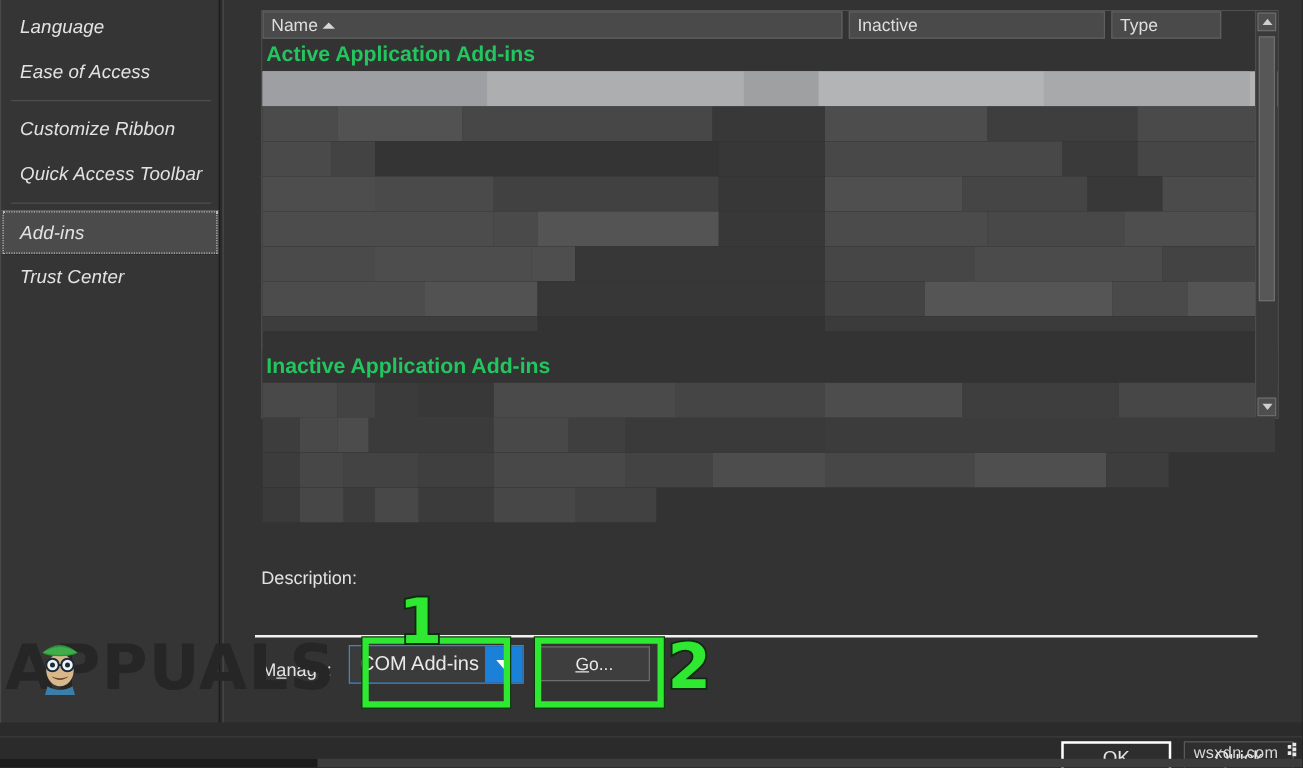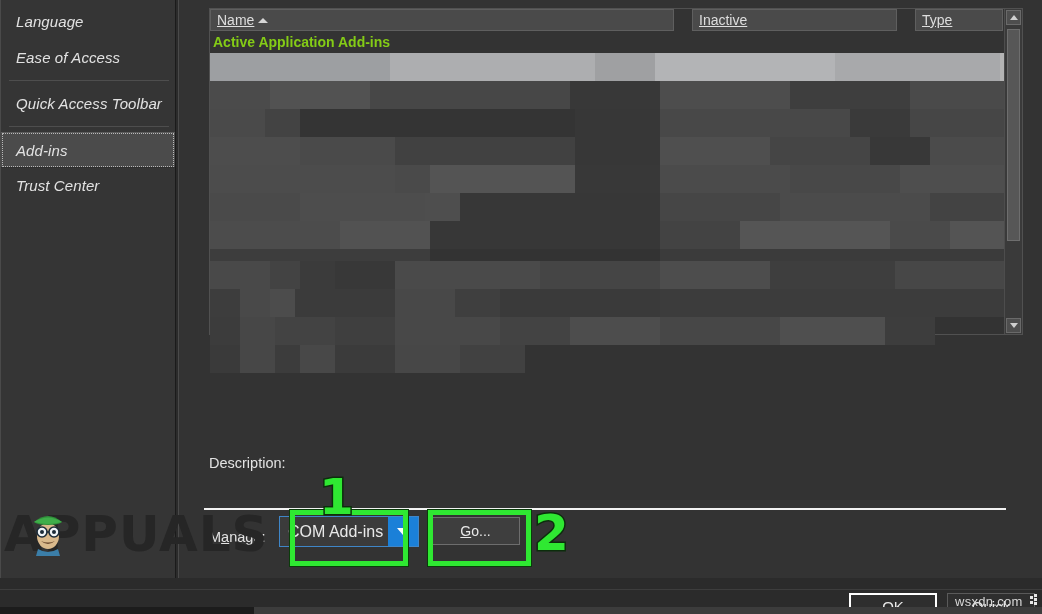--- a/index.html
+++ b/index.html
@@ -72,42 +72,41 @@
     display: flex;
   }
   .col {
     height: 22px;
     background: #4a4a4a;
     border: 1px solid #5f5f5f;
     color: #dedede;
     font-size: 14px;
     line-height: 20px;
     padding-left: 6px;
-    margin-right: 18px;
+    margin-right: 5px;
     white-space: nowrap;
     display: flex;
     align-items: center;
     gap: 4px;
-    text-decoration: underline;
   }
   .col.name { width: 464px; }
   .col.location { width: 205px; }
   .col.type { width: 88px; }
   .sort-arrow {
     width: 0; height: 0;
     border-left: 5px solid transparent;
     border-right: 5px solid transparent;
     border-bottom: 5px solid #d6d6d6;
     display: inline-block;
   }
 
   
   .group-head {
-    color: #84cc16;
-    font-size: 14px;
+    color: #22c55e;
+    font-size: 17px;
     font-weight: bold;
     padding: 3px 0 3px 3px;
     background: #333;
     white-space: nowrap;
   }
   .rows { position: relative; }
   .blur-row { position: relative; height: 28px; overflow: hidden; }
   .blur-row.sel { background: #b4b4b4; }
   .blk { position: absolute; top: 0; height: 100%; }
 
@@ -293,20 +292,23 @@
 
   <div id="sidebar">
     <div class="nav-item">
       <span>Language</span>
     </div>
     <div class="nav-item">
       <span>Ease of Access</span>
     </div>
     <div class="nav-divider"></div>
     <div class="nav-item">
+      <span>Customize Ribbon</span>
+    </div>
+    <div class="nav-item">
       <span>Quick Access Toolbar</span>
     </div>
     <div class="nav-divider"></div>
     <div class="nav-item selected">
       <span>Add-ins</span>
     </div>
     <div class="nav-item">
       <span>Trust Center</span>
     </div>
   </div>
@@ -391,20 +393,21 @@
           <div class="blk" style="left:530px;width:150px;background:#555555"></div>
           <div class="blk" style="left:680px;width:60px;background:#4a4a4a"></div>
           <div class="blk" style="left:740px;width:70px;background:#545454"></div>
         </div>
         <div class="blur-row" style="height:12px">
           <div class="blk" style="left:0;width:220px;background:#3d3d3d"></div>
           <div class="blk" style="left:450px;width:360px;background:#3b3b3b"></div>
         </div>
       </div>
 
+      <div class="group-head" style="margin-top:15px">Inactive Application Add-ins</div>
       <div class="rows">
         <div class="blur-row">
           <div class="blk" style="left:0;width:60px;background:#494949"></div>
           <div class="blk" style="left:60px;width:30px;background:#434343"></div>
           <div class="blk" style="left:90px;width:35px;background:#3b3b3b"></div>
           <div class="blk" style="left:125px;width:60px;background:#383838"></div>
           <div class="blk" style="left:185px;width:145px;background:#4a4a4a"></div>
           <div class="blk" style="left:330px;width:120px;background:#454545"></div>
           <div class="blk" style="left:450px;width:110px;background:#4d4d4d"></div>
           <div class="blk" style="left:560px;width:125px;background:#3e3e3e"></div>

